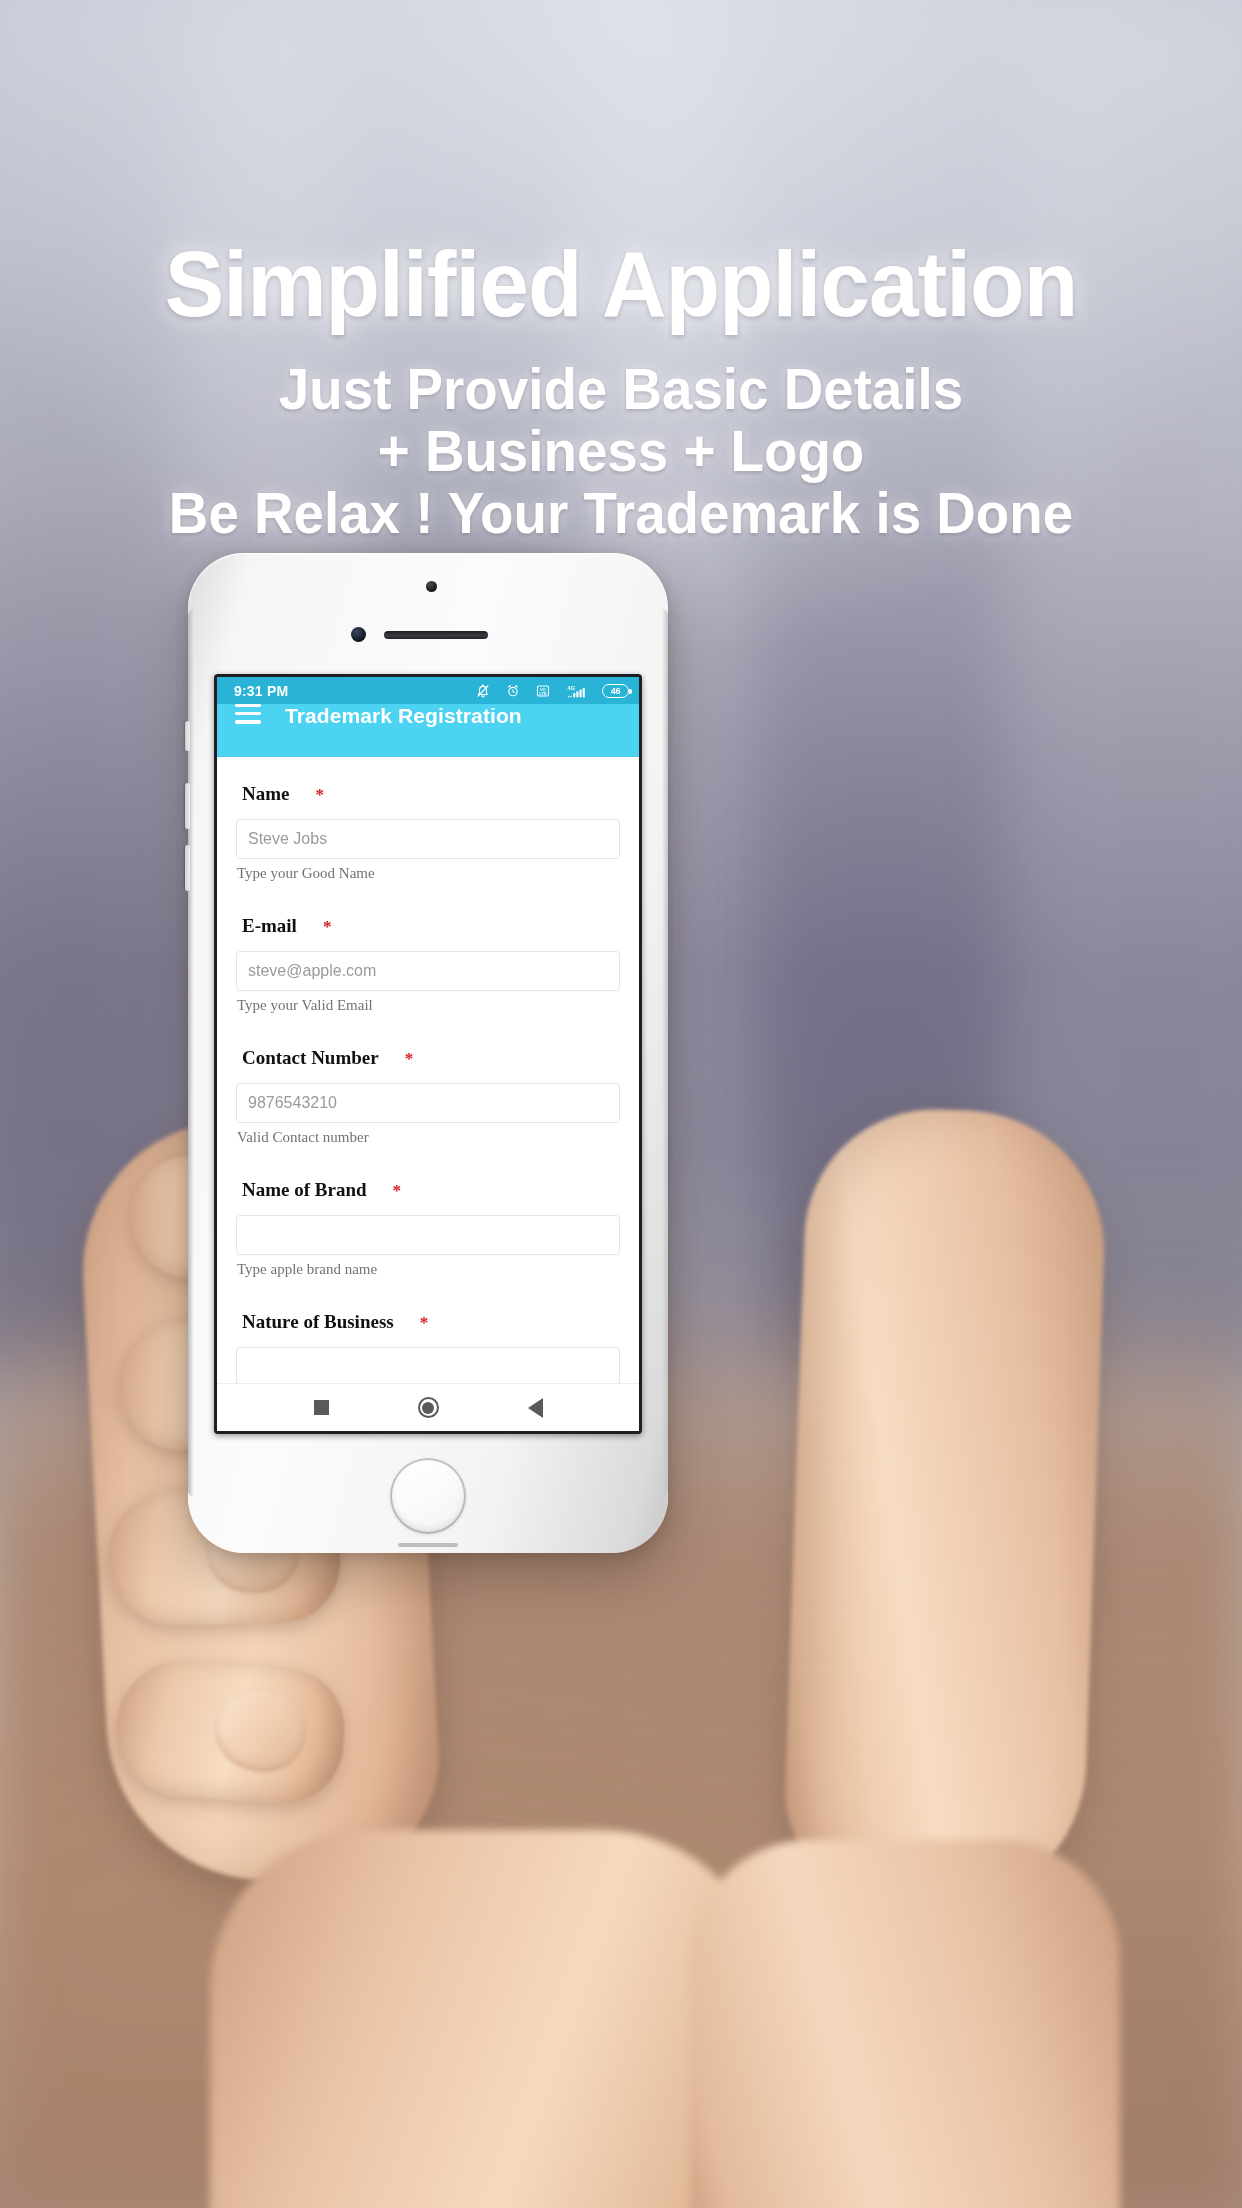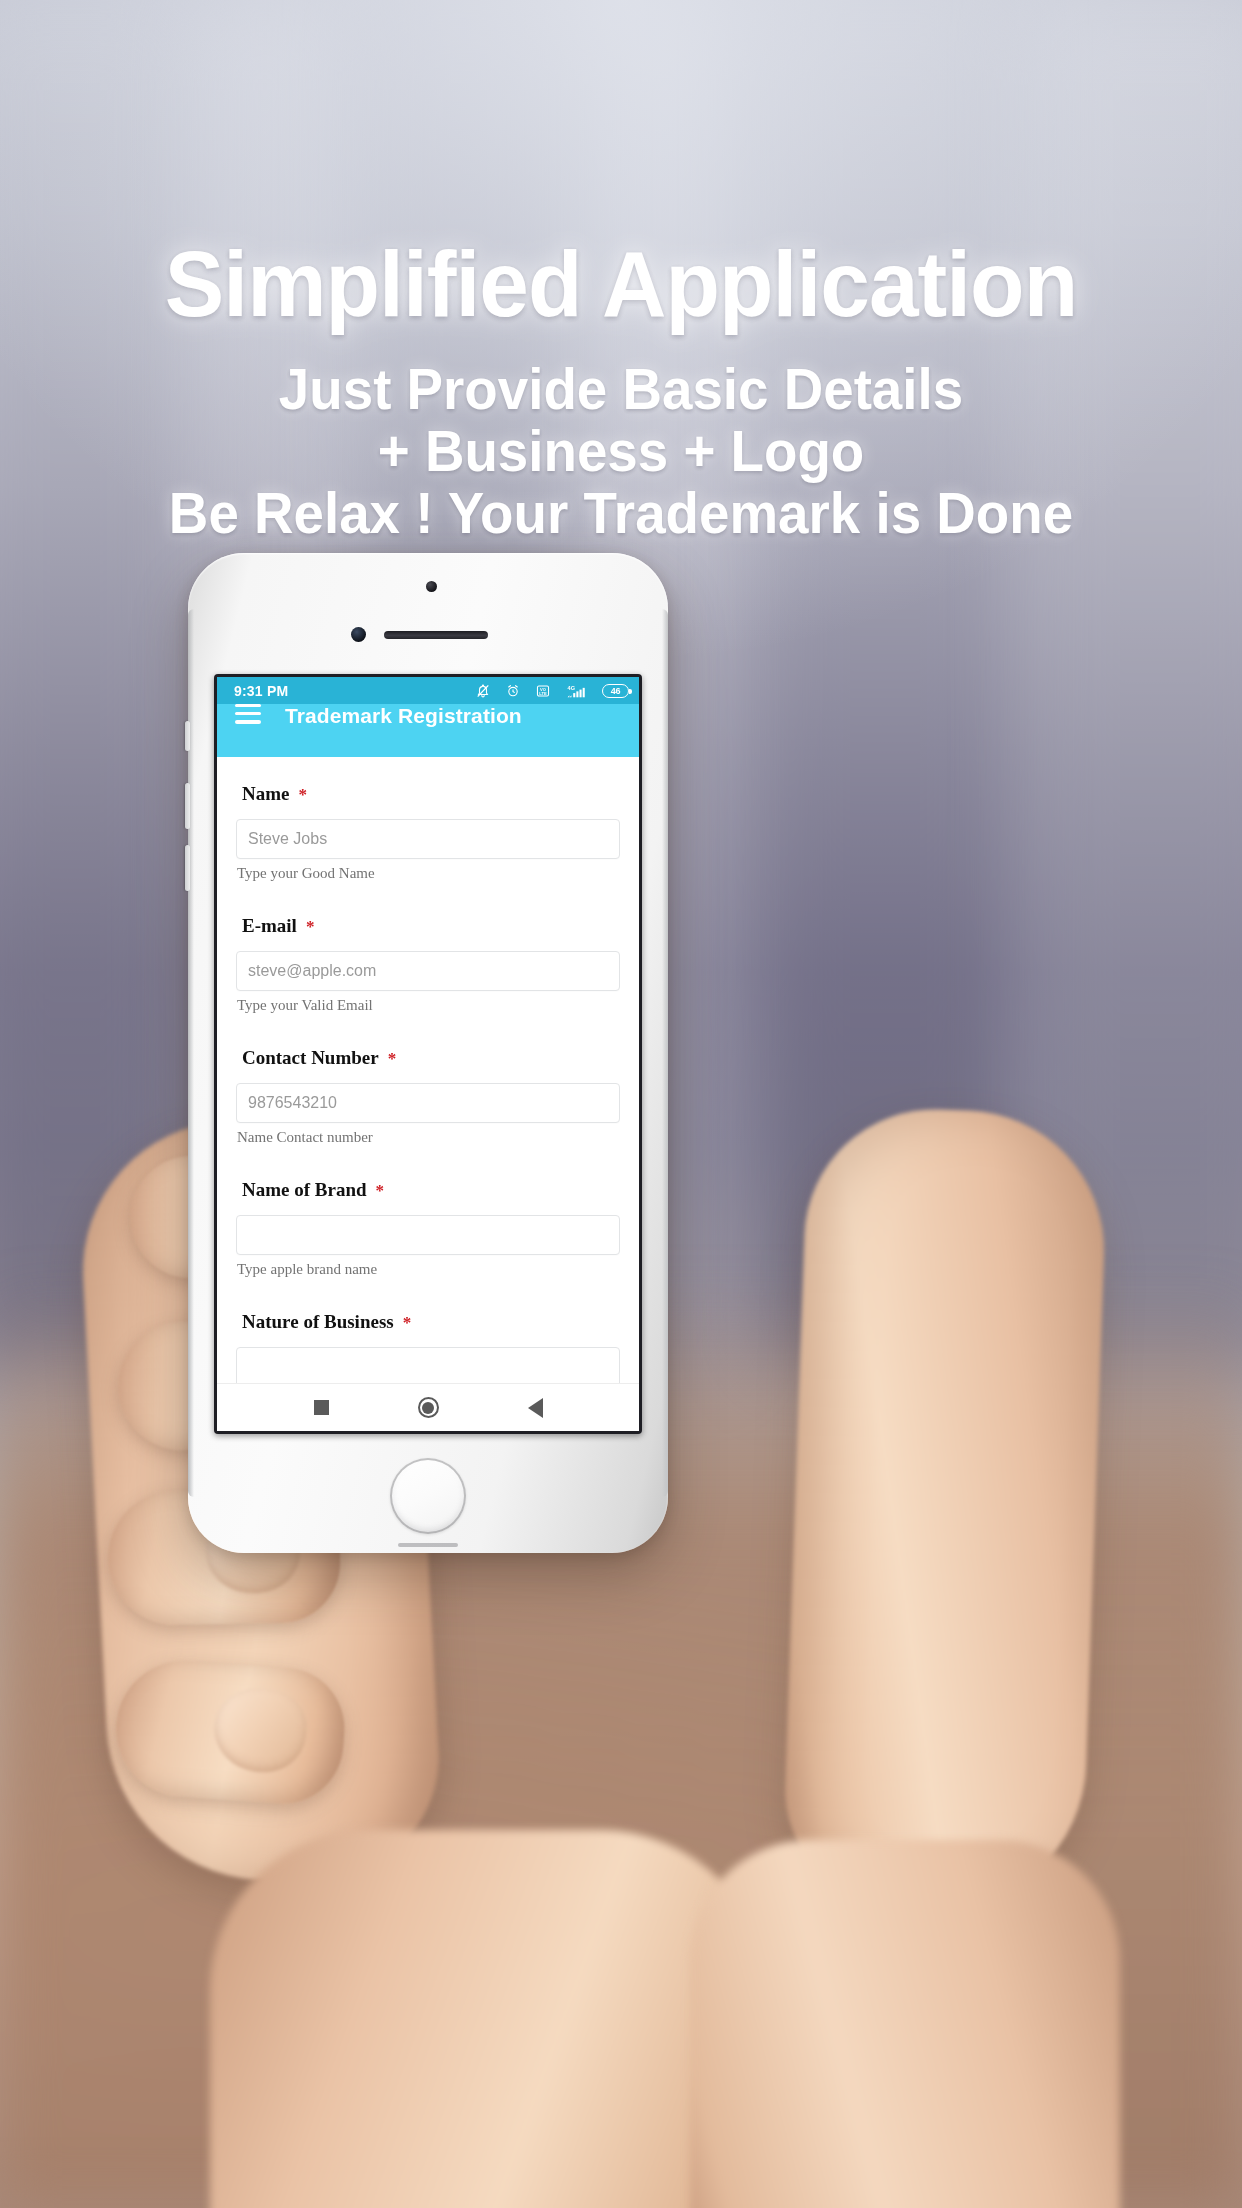--- a/index.html
+++ b/index.html
@@ -306,21 +306,21 @@
   }
   .field { margin-bottom: 33px; }
   .field-label {
     font-family: "Liberation Serif", serif;
     font-weight: bold;
     font-size: 19px;
     color: #111111;
     margin: 0 0 14px 6px;
     display: flex;
     align-items: baseline;
-    gap: 9px;
+    gap: 26px;
   }
   .req { color: #cf2026; font-size: 17px; font-weight: bold; line-height: 1; }
   .input {
     width: 100%;
     height: 40px;
     border: 1px solid #e2e4e6;
     border-radius: 4px;
     background: #ffffff;
     padding: 0 11px;
     font-family: "Liberation Sans", sans-serif;
@@ -474,21 +474,21 @@
             <div class="input">steve@apple.com</div>
             <div class="helper">Type your Valid Email</div>
           </div>
 
           <div class="field">
             <div class="field-label">
               <span>Contact Number</span>
               <span class="req">*</span>
             </div>
             <div class="input">9876543210</div>
-            <div class="helper">Name Contact number</div>
+            <div class="helper">Valid Contact number</div>
           </div>
 
           <div class="field">
             <div class="field-label">
               <span>Name of Brand</span>
               <span class="req">*</span>
             </div>
             <div class="input empty"></div>
             <div class="helper">Type apple brand name</div>
           </div>

